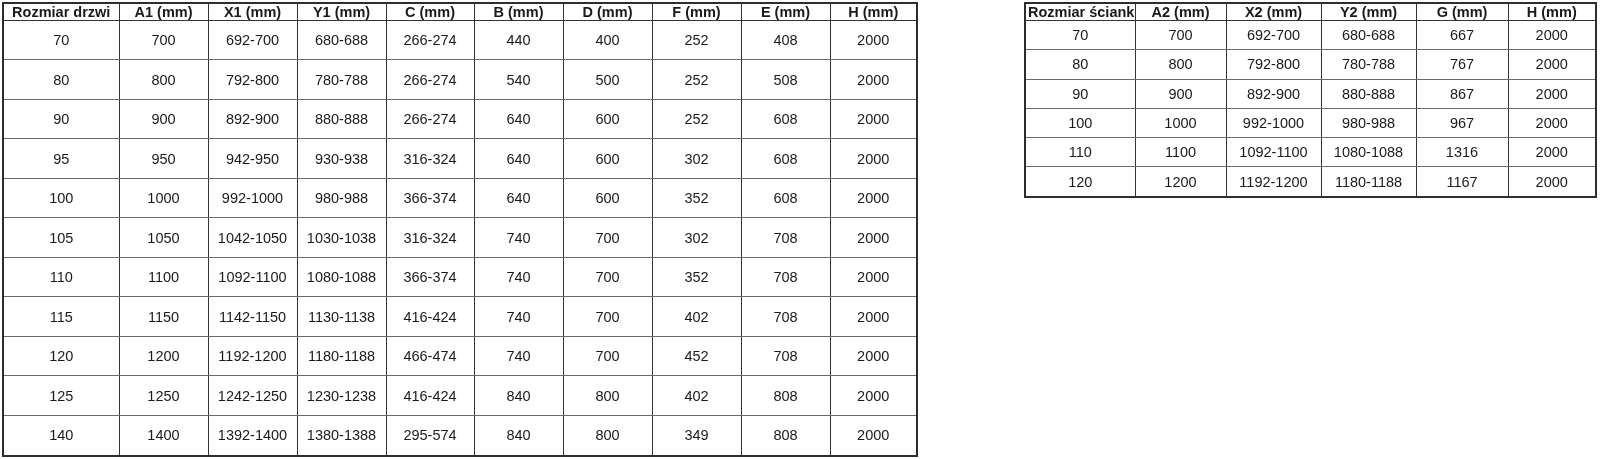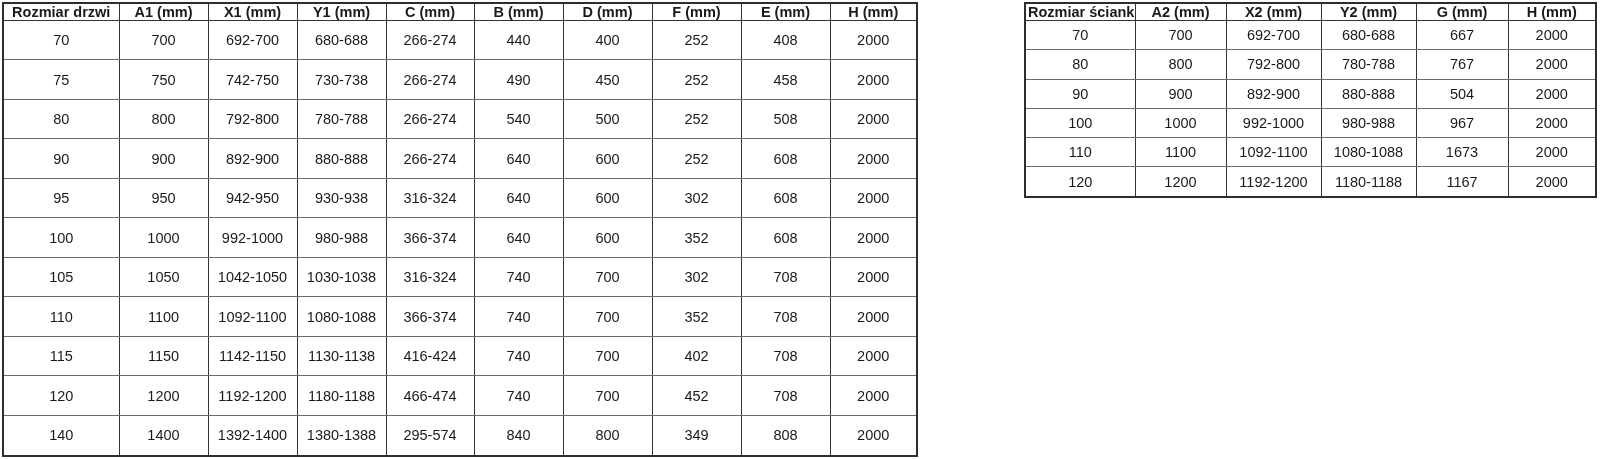--- a/index.html
+++ b/index.html
@@ -90,32 +90,20 @@
         <td>692-700</td>
         <td>680-688</td>
         <td>266-274</td>
         <td>440</td>
         <td>400</td>
         <td>252</td>
         <td>408</td>
         <td>2000</td>
       </tr>
       <tr>
-        <td>75</td>
-        <td>750</td>
-        <td>742-750</td>
-        <td>730-738</td>
-        <td>266-274</td>
-        <td>490</td>
-        <td>450</td>
-        <td>252</td>
-        <td>458</td>
-        <td>2000</td>
-      </tr>
-      <tr>
         <td>80</td>
         <td>800</td>
         <td>792-800</td>
         <td>780-788</td>
         <td>266-274</td>
         <td>540</td>
         <td>500</td>
         <td>252</td>
         <td>508</td>
         <td>2000</td>
@@ -195,20 +183,32 @@
       <tr>
         <td>120</td>
         <td>1200</td>
         <td>1192-1200</td>
         <td>1180-1188</td>
         <td>466-474</td>
         <td>740</td>
         <td>700</td>
         <td>452</td>
         <td>708</td>
+        <td>2000</td>
+      </tr>
+      <tr>
+        <td>125</td>
+        <td>1250</td>
+        <td>1242-1250</td>
+        <td>1230-1238</td>
+        <td>416-424</td>
+        <td>840</td>
+        <td>800</td>
+        <td>402</td>
+        <td>808</td>
         <td>2000</td>
       </tr>
       <tr>
         <td>140</td>
         <td>1400</td>
         <td>1392-1400</td>
         <td>1380-1388</td>
         <td>295-574</td>
         <td>840</td>
         <td>800</td>
@@ -253,37 +253,37 @@
         <td>792-800</td>
         <td>780-788</td>
         <td>767</td>
         <td>2000</td>
       </tr>
       <tr>
         <td>90</td>
         <td>900</td>
         <td>892-900</td>
         <td>880-888</td>
-        <td>504</td>
+        <td>867</td>
         <td>2000</td>
       </tr>
       <tr>
         <td>100</td>
         <td>1000</td>
         <td>992-1000</td>
         <td>980-988</td>
         <td>967</td>
         <td>2000</td>
       </tr>
       <tr>
         <td>110</td>
         <td>1100</td>
         <td>1092-1100</td>
         <td>1080-1088</td>
-        <td>1673</td>
+        <td>1316</td>
         <td>2000</td>
       </tr>
       <tr>
         <td>120</td>
         <td>1200</td>
         <td>1192-1200</td>
         <td>1180-1188</td>
         <td>1167</td>
         <td>2000</td>
       </tr>

